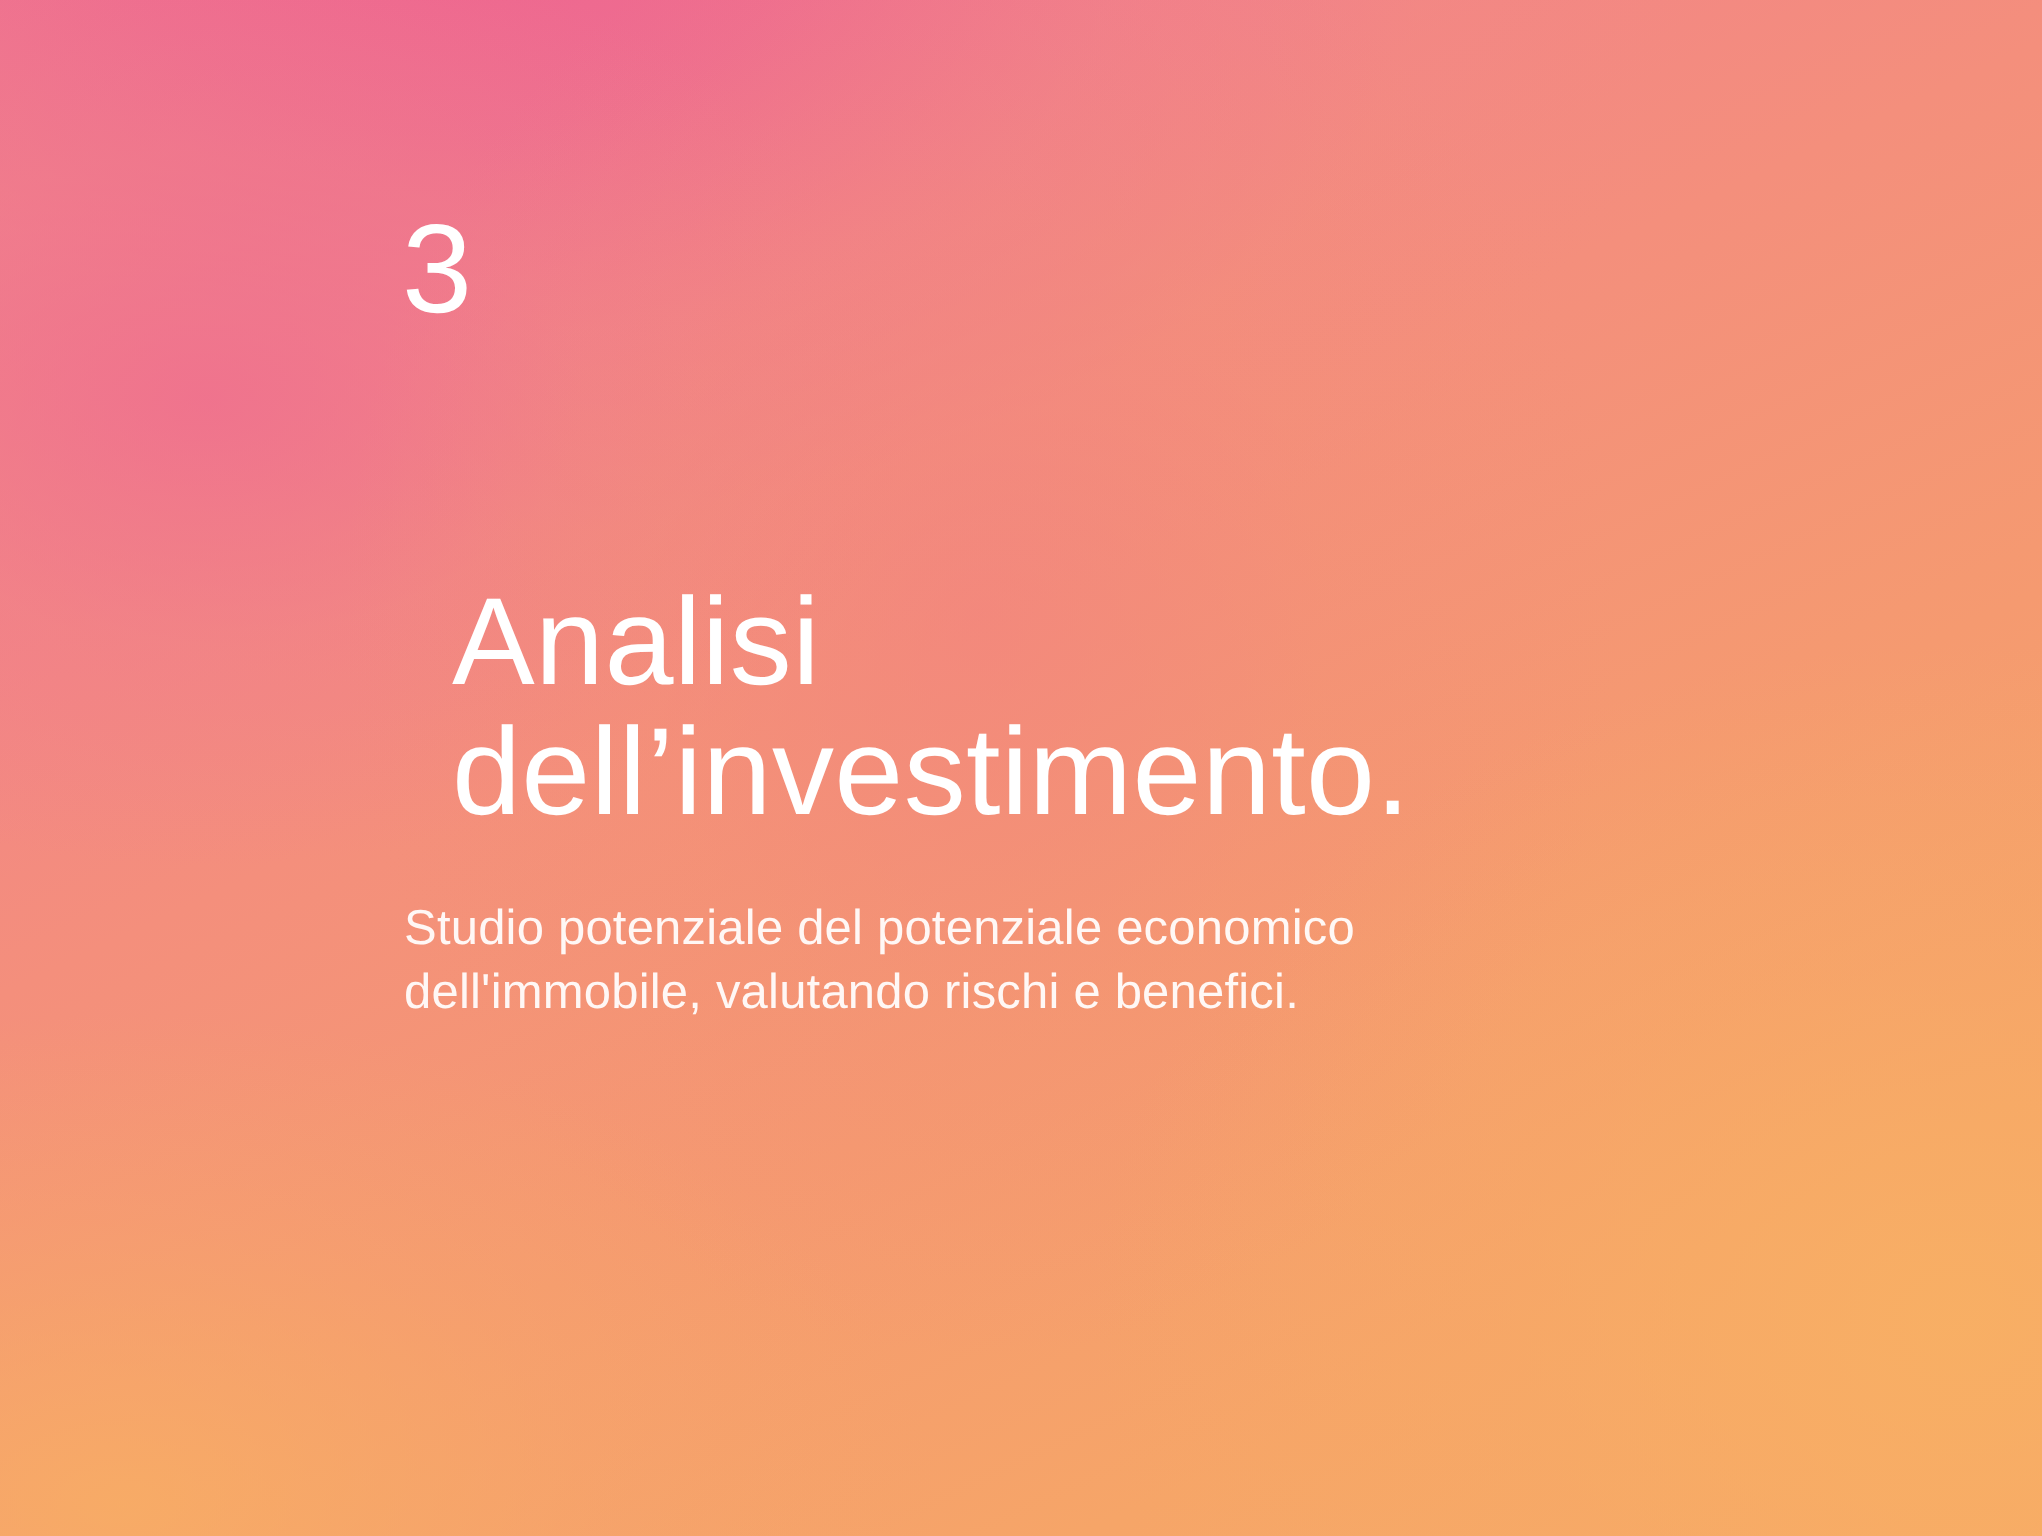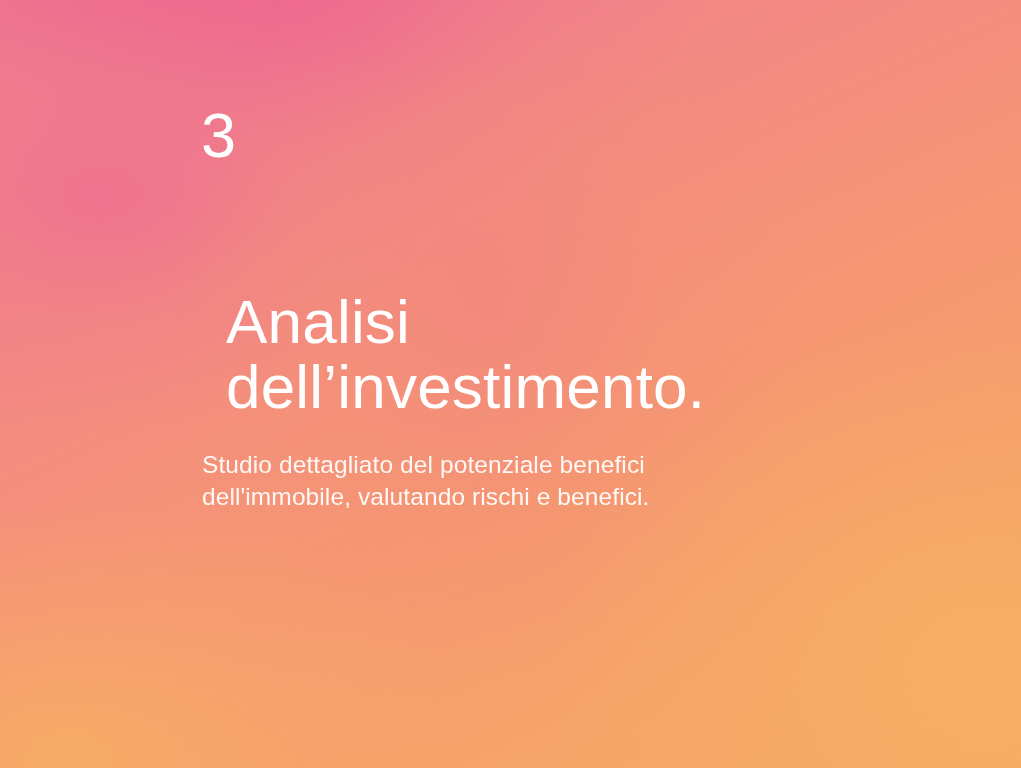--- a/index.html
+++ b/index.html
@@ -145,17 +145,17 @@
   <div class="bg-blob-orange"></div>
   <div class="bg-blob-orange2"></div>
 
   <div class="content">
 
     <div class="section-number">3</div>
 
     <h1 class="slide-title">Analisi
 dell’investimento.</h1>
 
-    <p class="slide-subtitle">Studio dettagliato del potenziale benefici
+    <p class="slide-subtitle">Studio potenziale del potenziale economico
 dell'immobile, valutando rischi e benefici.</p>
 
   </div>
 </div>
 
 </body></html>

